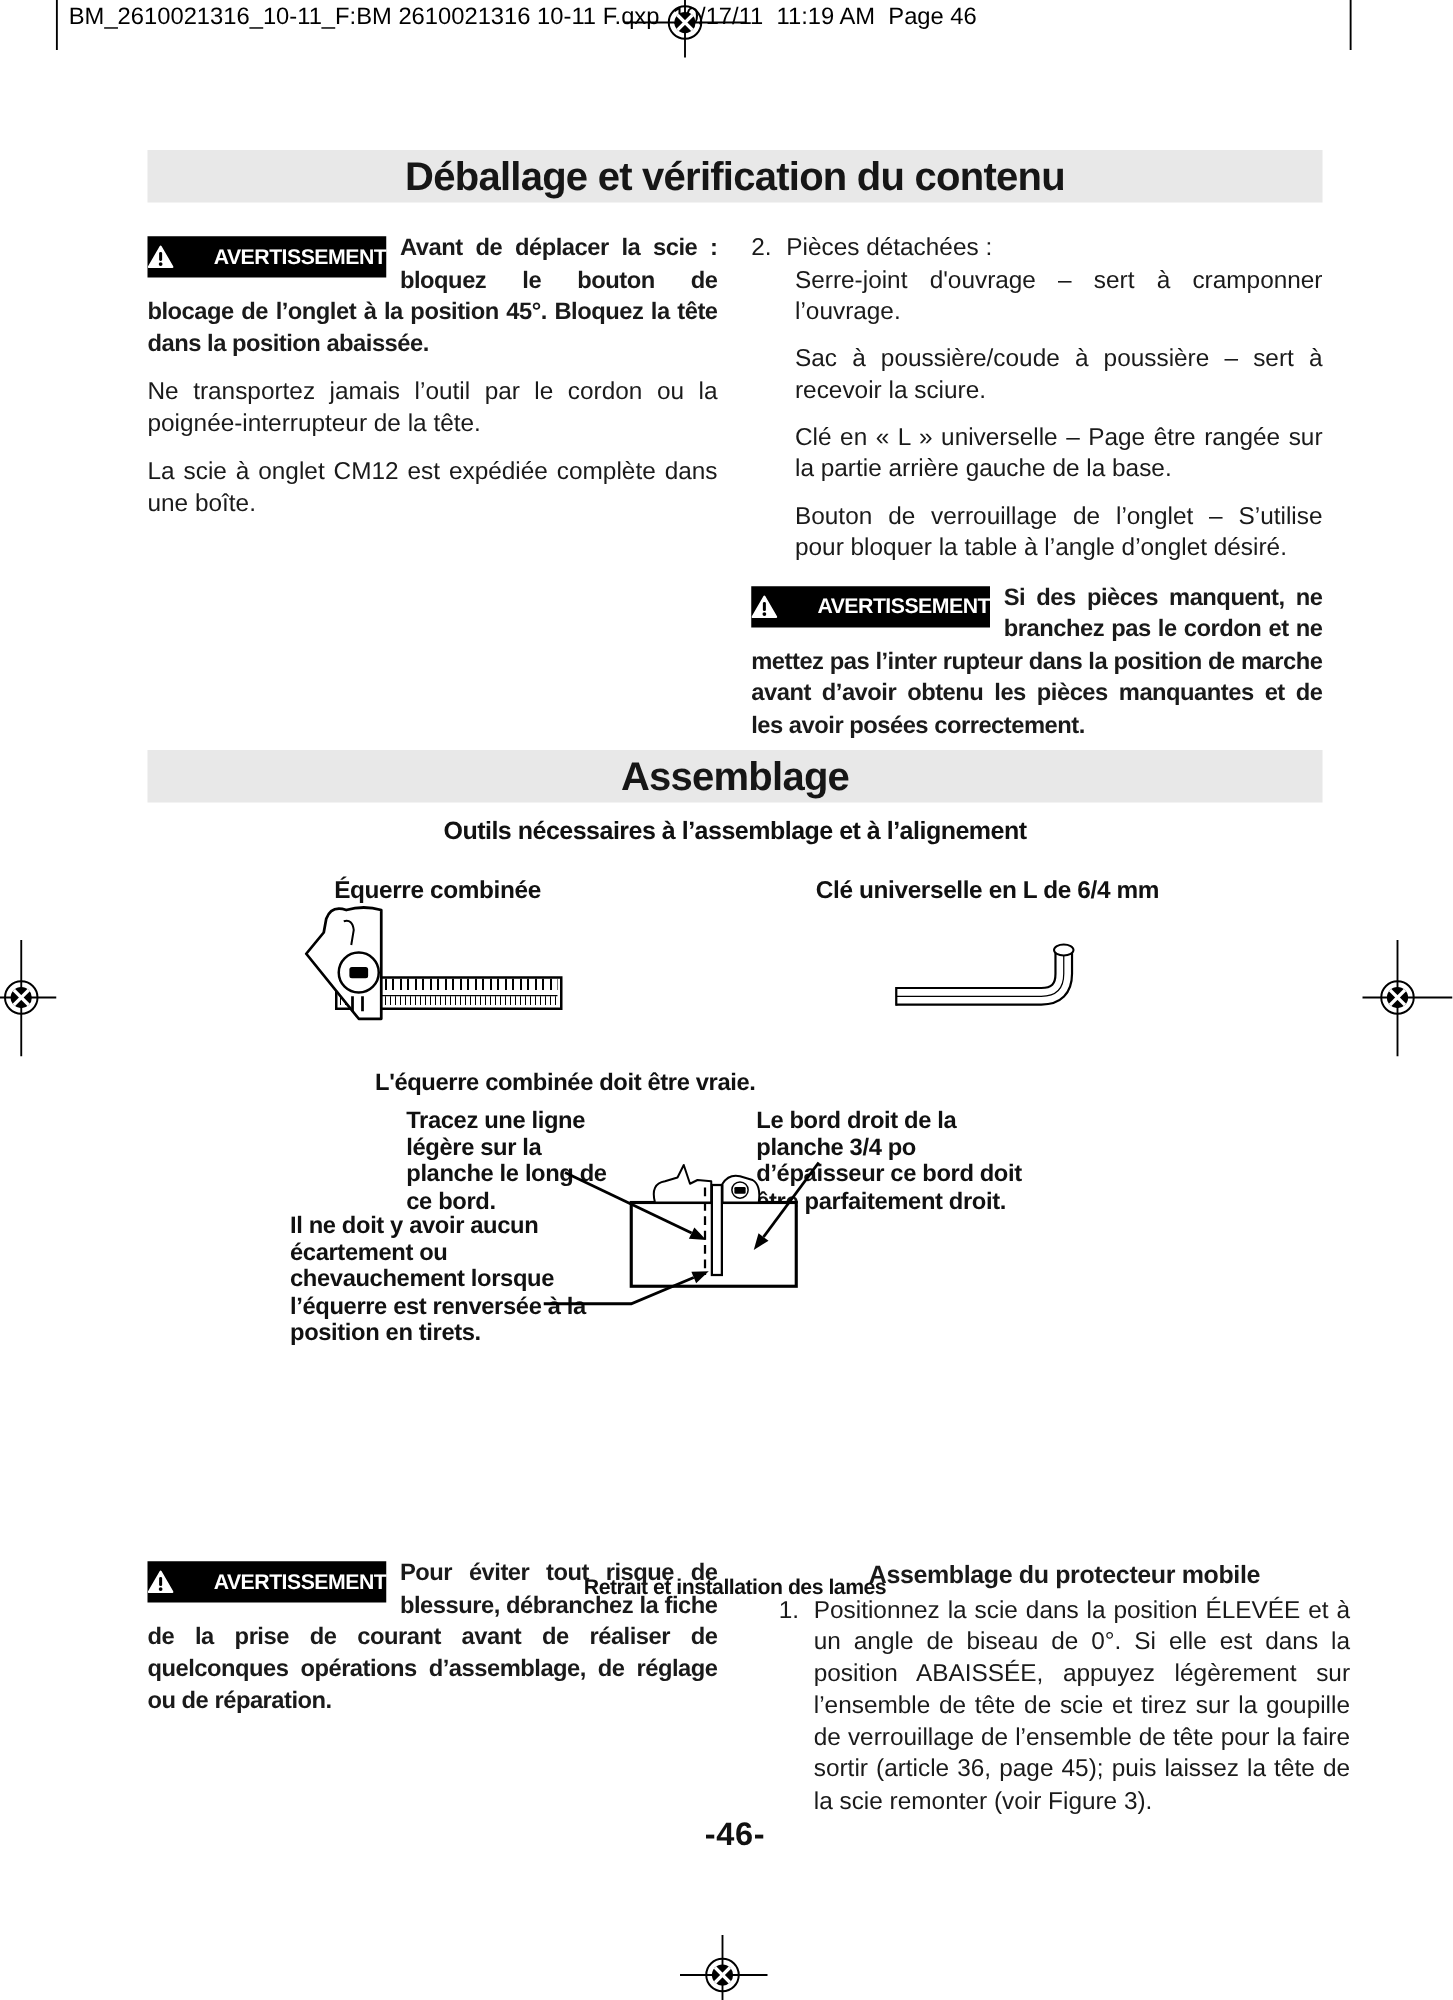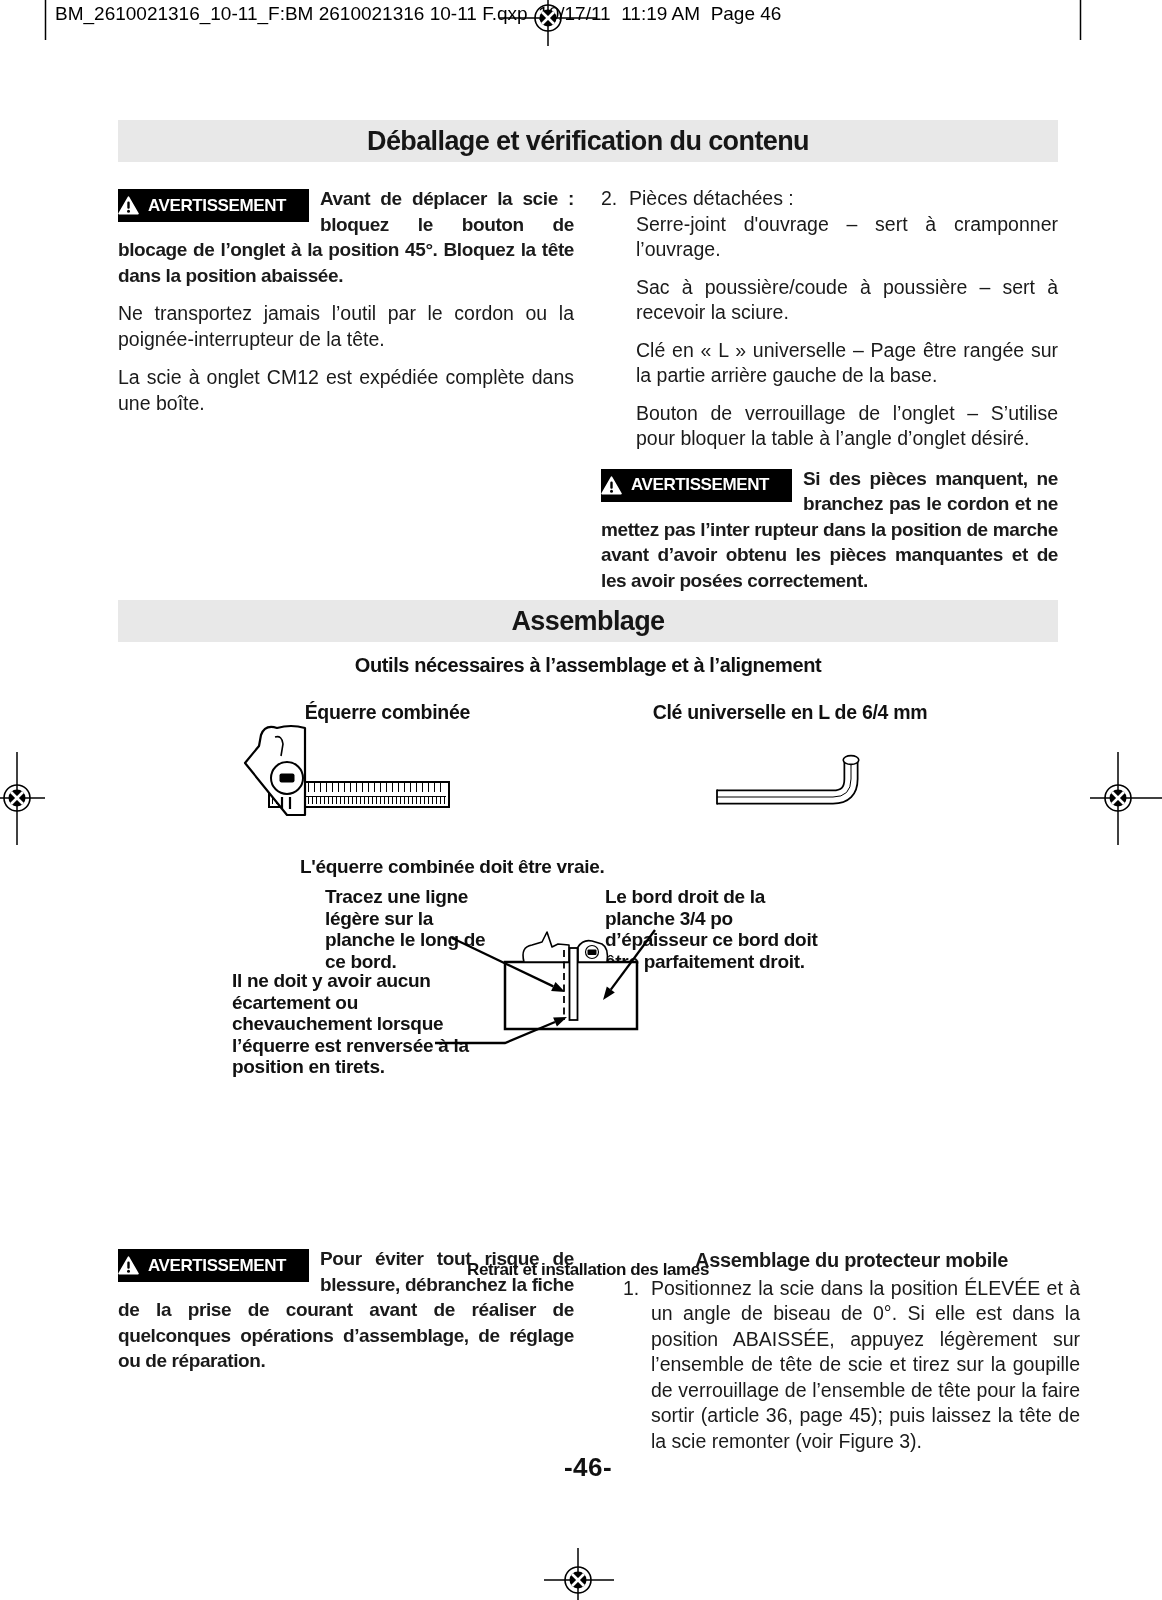--- a/index.html
+++ b/index.html
@@ -10,49 +10,49 @@
   }
   
   .masthead {
     position:absolute; left:55px; top:3px; font-size:19px; letter-spacing:0;
     color:#000; white-space:pre;
   }
   .overlay-svg { position:absolute; left:0; top:0; pointer-events:none; }
   
   .bar-title {
     position:absolute; left:118px; width:940px; height:42px; background:#e8e8e8;
-    text-align:center; font-weight:bold; font-size:27px; line-height:42px;
+    text-align:center; font-weight:bold; font-size:32px; line-height:42px;
     letter-spacing:-0.6px; color:#161616;
   }
   
   .col {
     position:absolute; width:456px; font-size:19.5px; line-height:25.5px;
     text-align:justify; color:#1a1a1a;
   }
   .col p.para { margin-top:13px; }
   .list-item { margin-top:13px; padding-left:28px; }
   .list-item .num { display:inline-block; width:28px; margin-left:-28px; }
   .sub-para { margin-top:12px; margin-left:35px; }
   
   .warn-para { font-weight:bold; letter-spacing:-0.4px; font-size:19px; line-height:25.5px; }
   .warn-para::after { content:""; display:block; clear:both; }
   .warnbox {
     float:left; width:191px; height:33px; background:#000; color:#fff;
-    display:flex; align-items:center; justify-content:flex-start; gap:9px;
+    display:flex; align-items:center; justify-content:space-between; gap:9px;
     margin:3px 11px 3px 0;
   }
   .warnbox .wlabel { font-weight:bold; font-size:17px; letter-spacing:-0.4px; }
   .mt { margin-top:14px; }
   
   .subtitle {
     position:absolute; left:118px; width:940px; top:654px; text-align:center;
     font-weight:bold; font-size:20px; letter-spacing:-0.4px;
   }
   .tool-label { position:absolute; font-weight:bold; font-size:19.5px; letter-spacing:-0.3px; text-align:center; }
-  .tool-label.sq { left:230px; width:240px; top:701px;text-align:right; }
+  .tool-label.sq { left:230px; width:240px; top:701px; }
   .tool-label.wr { left:640px; width:300px; top:701px; }
   .caption-center {
     position:absolute; left:300px; width:600px; top:856px; text-align:left;
     font-weight:bold; font-size:19px; letter-spacing:-0.3px;
   }
   .note { position:absolute; font-weight:bold; font-size:19px; line-height:21.5px; letter-spacing:-0.3px; }
   .note.left   { left:325px; top:886px; width:182px; }
   .note.right  { left:605px; top:886px; width:228px; }
   .note.bottom { left:232px; top:970px; width:266px; }
   

